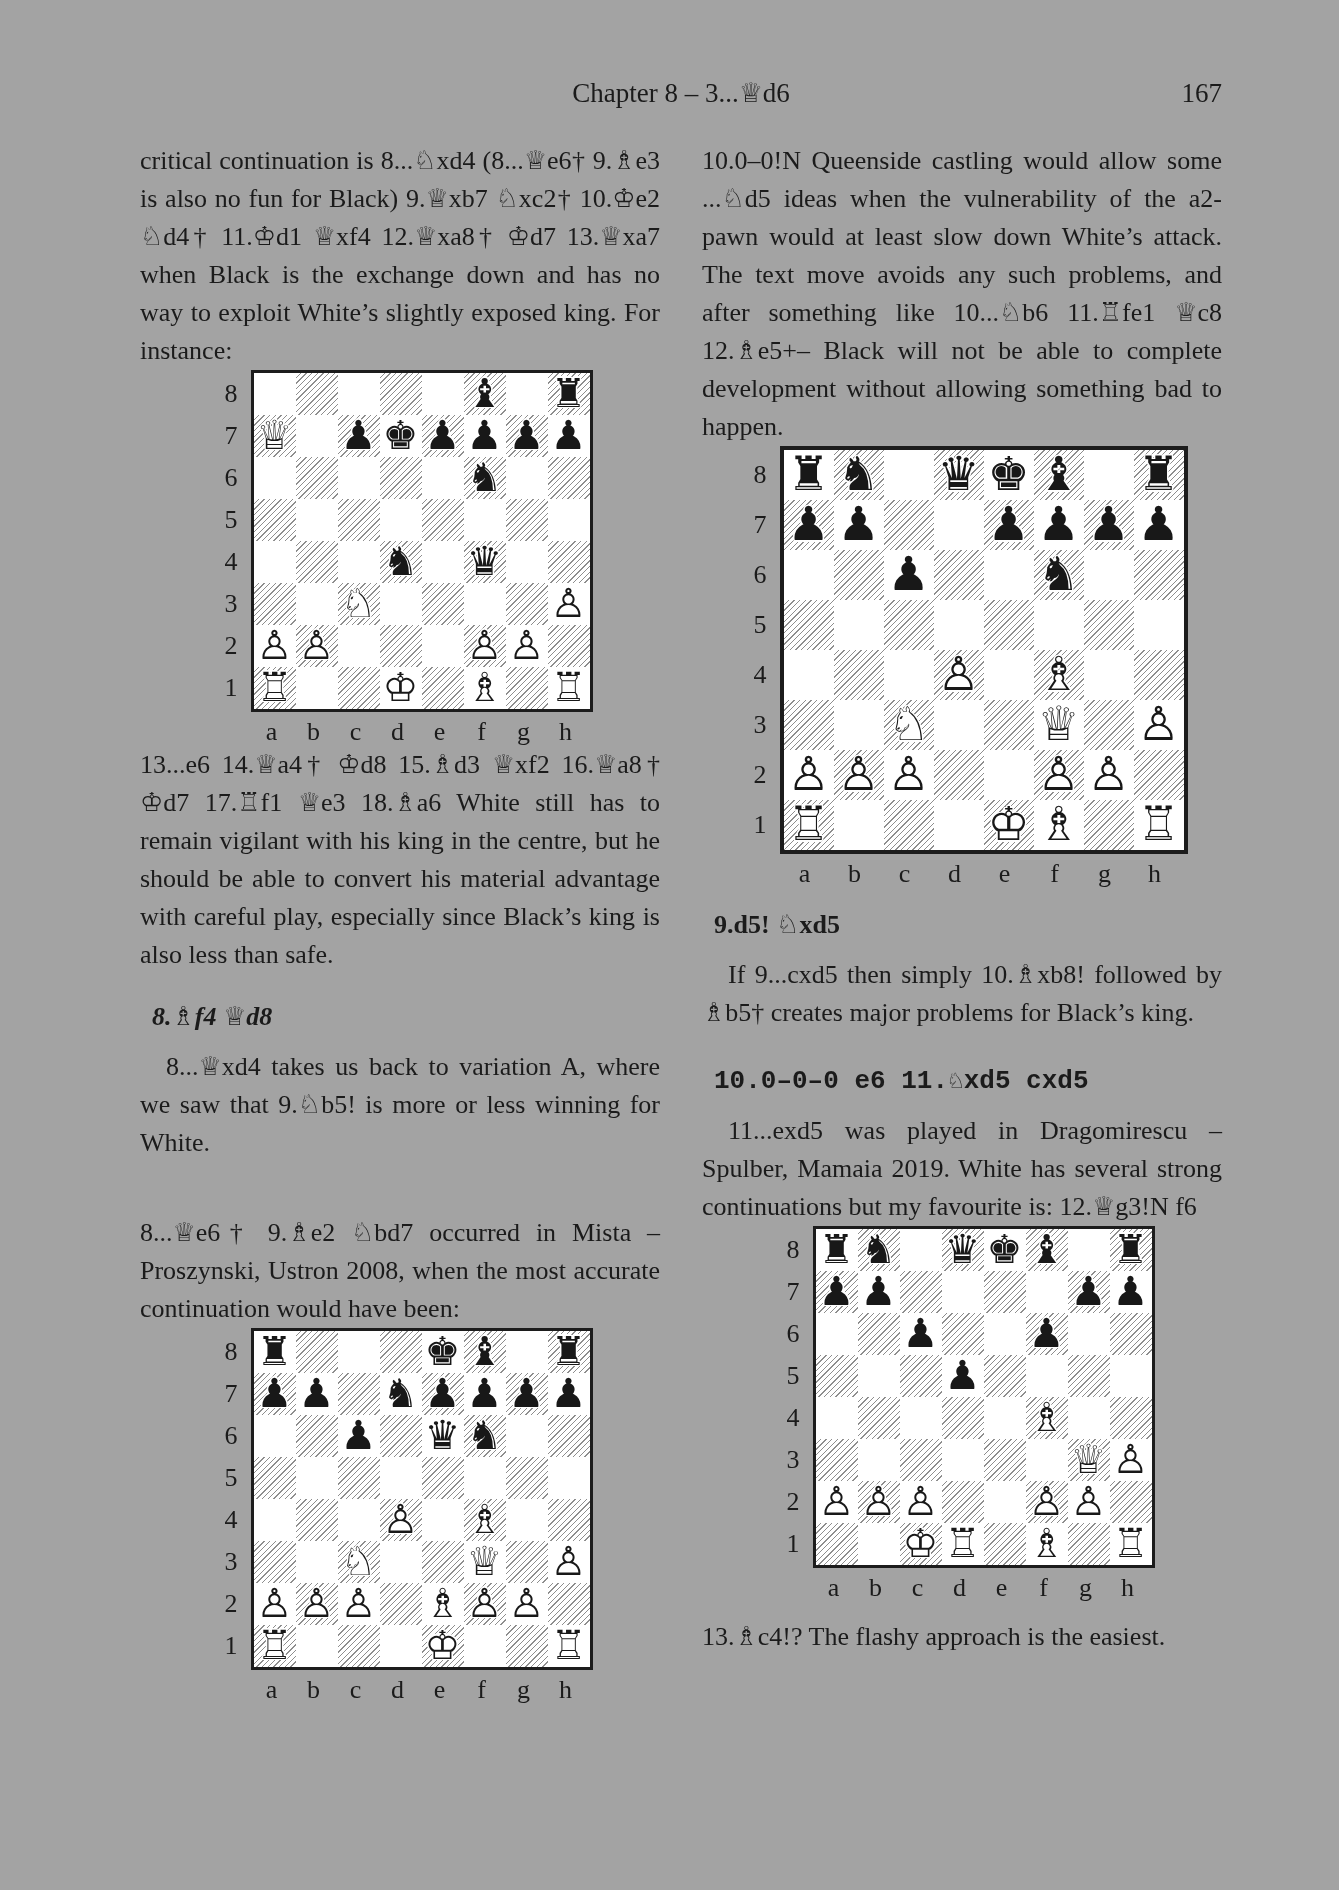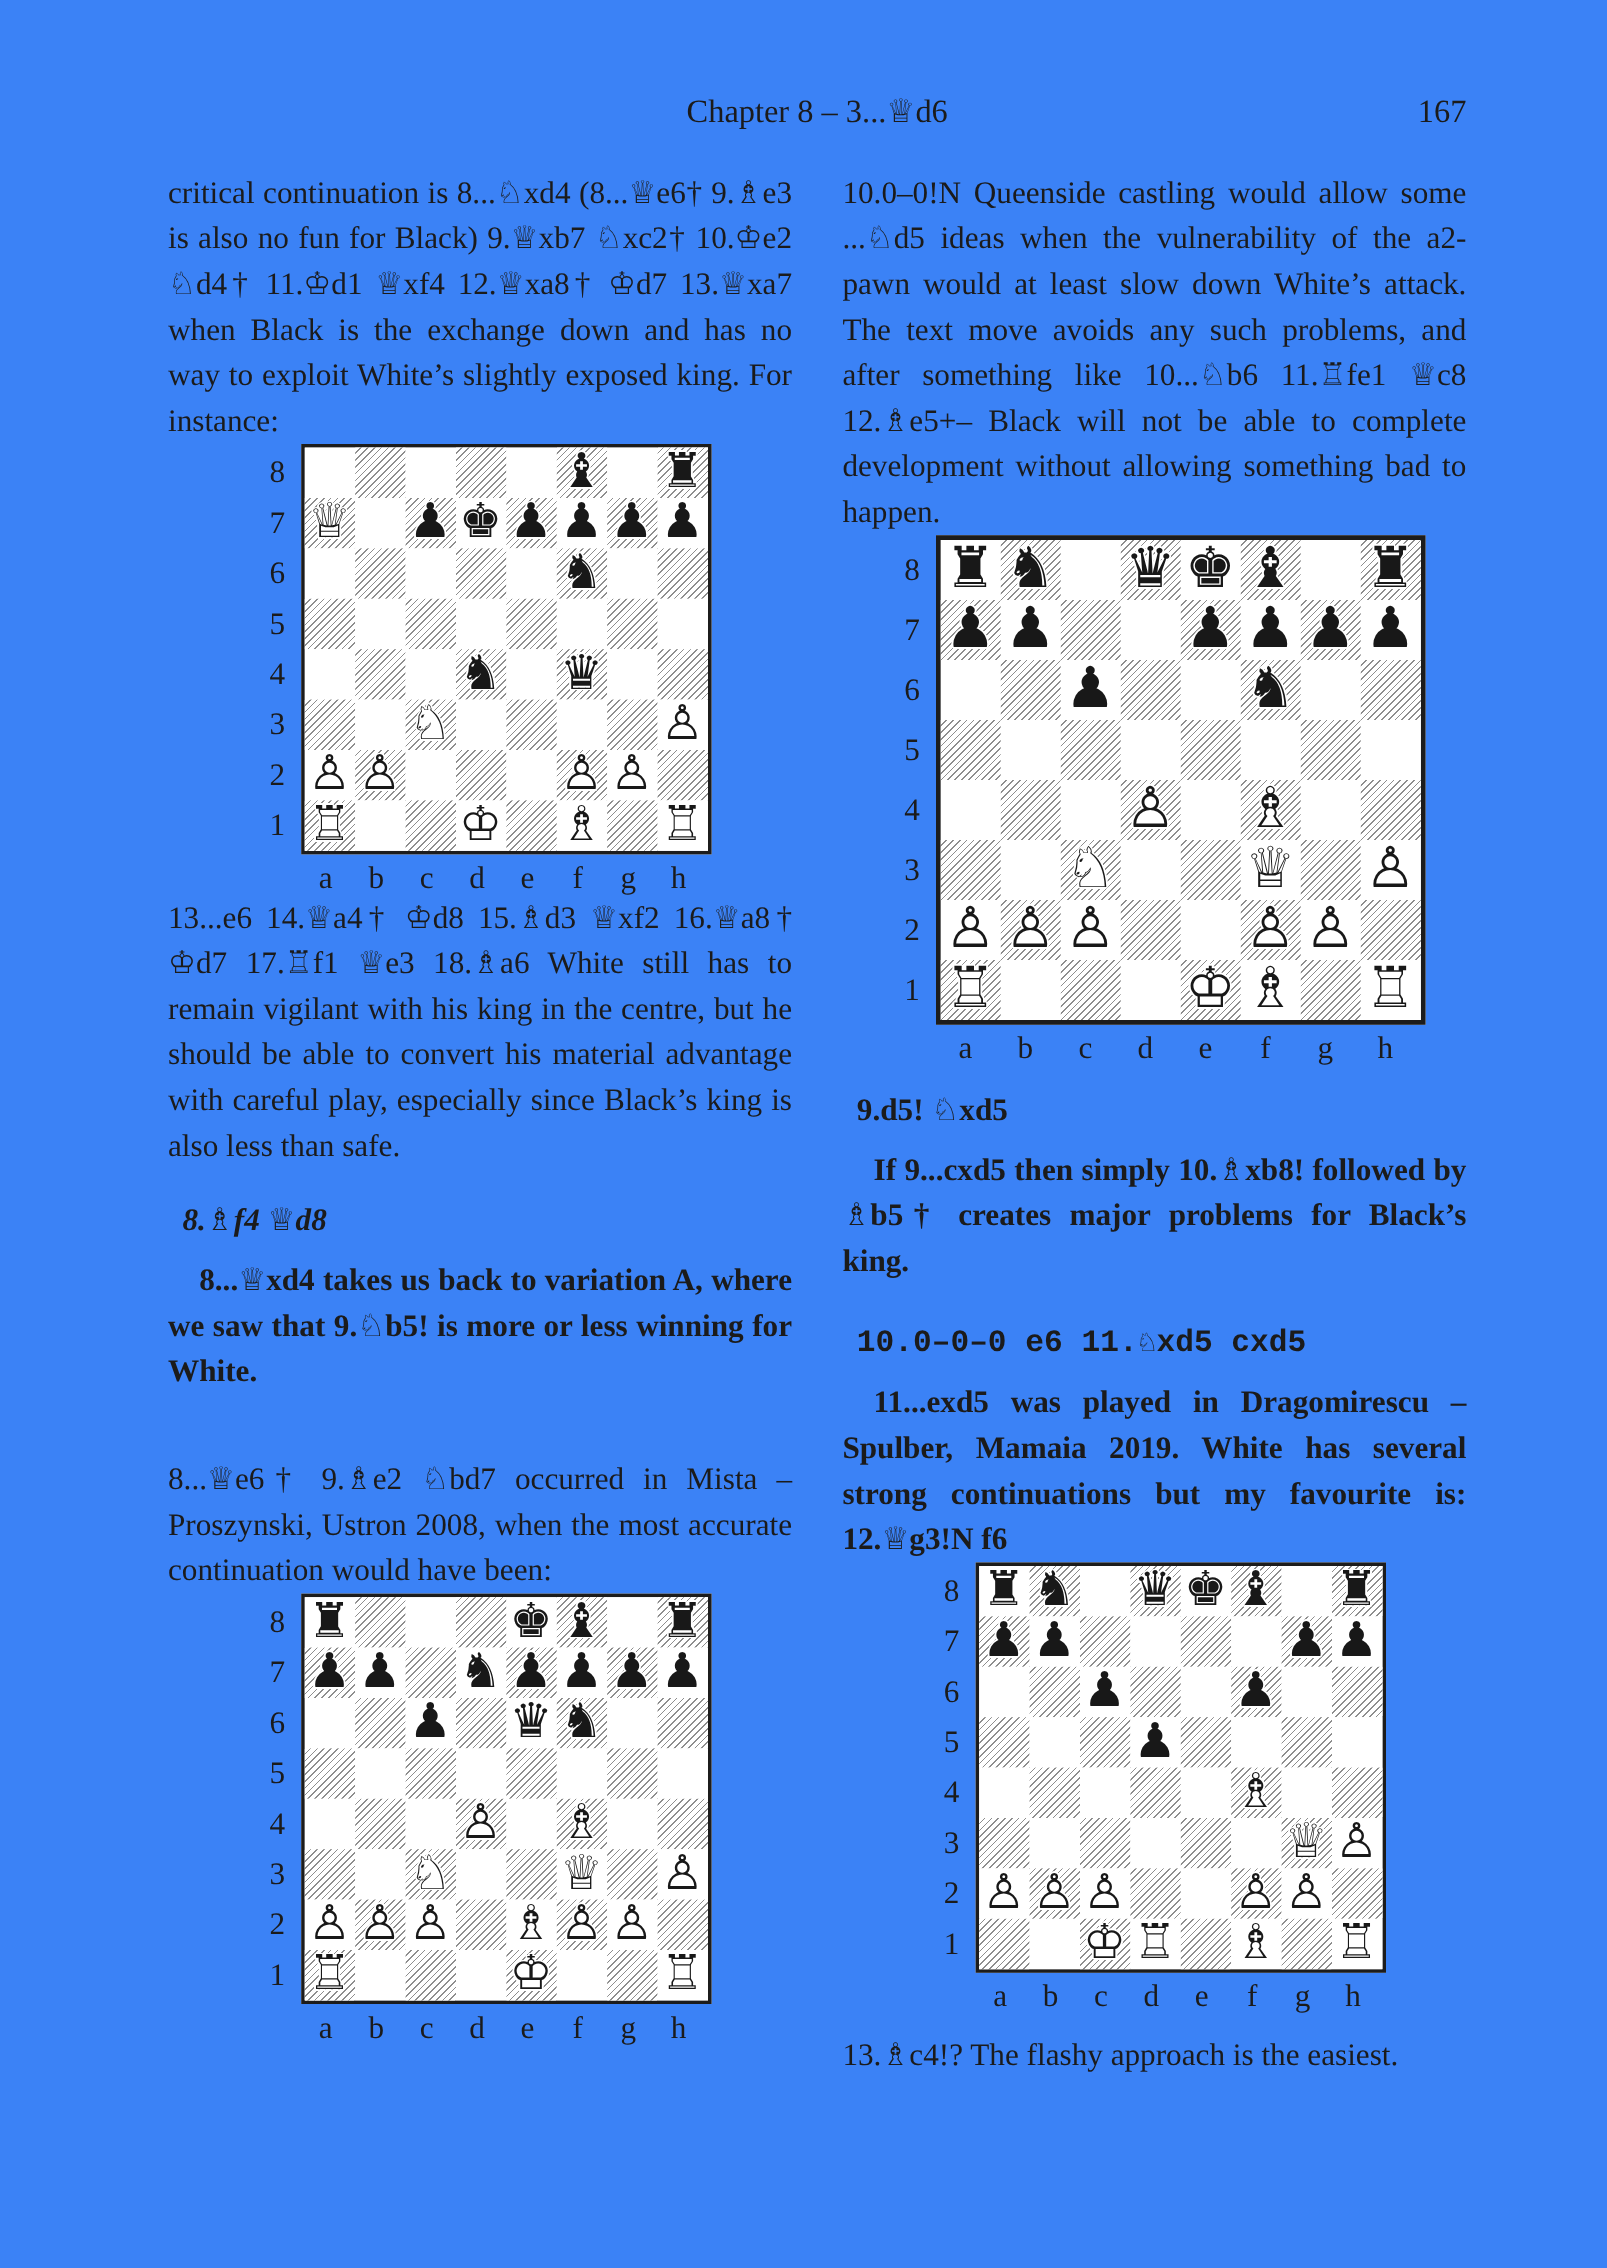--- a/index.html
+++ b/index.html
@@ -1,21 +1,21 @@
 <!DOCTYPE html>
 <html><head>
 <meta charset="utf-8">
 <style>
   html, body { margin: 0; padding: 0; background: #ffffff; }
   .page {
     position: relative;
     width: 1339px;
     height: 1890px;
     box-sizing: border-box;
-    background: #3b82f6;
+    background: #a3a3a3;
     padding: 76px 117px 0 140px;
     font-family: "Liberation Serif", "DejaVu Sans", serif;
     color: #1b1b1b;
     overflow: hidden;
   }
   .page-header {
     position: relative;
     text-align: center;
     font-size: 27px;
     line-height: 34px;
@@ -27,21 +27,21 @@
     top: 0;
   }
   .columns { display: flex; gap: 42px; }
   .column { width: 520px; }
   .body-text {
     font-size: 26px;
     line-height: 38px;
     text-align: justify;
     margin: 0;
   }
-  .indent { text-indent: 26px; font-weight: bold; }
+  .indent { text-indent: 26px; }
   .move-heading {
     font-size: 26px;
     line-height: 38px;
     font-weight: bold;
     margin: 12px;
   }
   .mh-left1   { margin-top: 24px; font-style: italic; }
   .p-after-h  { margin-top: 4px; }
   .p-gap      { margin-top: 52px; }
   .mh-right1  { margin-top: 18px; }

